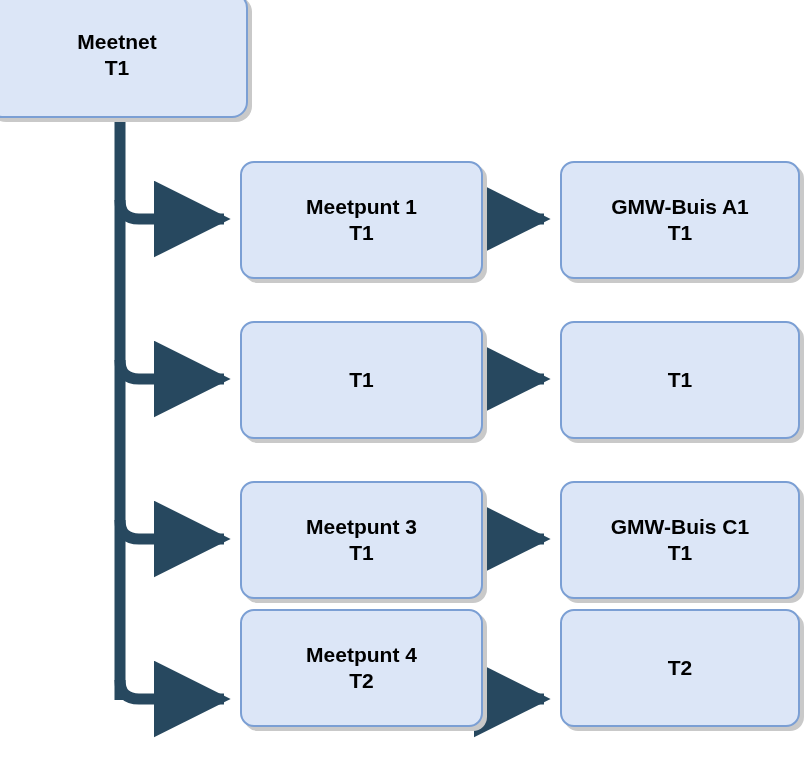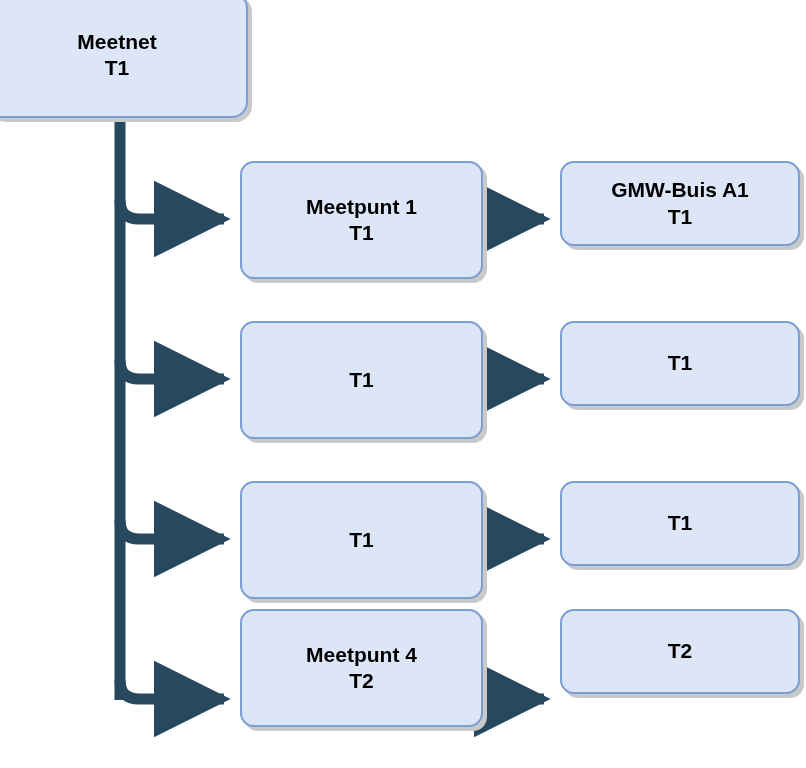--- a/index.html
+++ b/index.html
@@ -48,21 +48,21 @@
     text-align: right;
   }
   .node-root {
     left: -14px;
     top: -8px;
     width: 262px;
     height: 126px;
     border-radius: 16px;
   }
   .col-mid { left: 240px; width: 243px; height: 118px; }
-  .col-right { left: 560px; width: 240px; height: 85px; }
+  .col-right { left: 560px; width: 240px; height: 118px; }
   .row1 { top: 161px; }
   .row2 { top: 321px; }
   .row3 { top: 481px; }
   .row4 { top: 609px; }
 </style>
 </head>
 <body>
 
 <div id="canvas">
 
@@ -101,23 +101,25 @@
   </div>
 
   <div class="node col-mid row2">
     <span class="line2">T1</span>
   </div>
   <div class="node col-right row2">
     <span class="line2">T1</span>
   </div>
 
   <div class="node col-mid row3">
+    <span class="line1">Meetpunt 3</span>
     <span class="line2">T1</span>
   </div>
   <div class="node col-right row3">
+    <span class="line1">GMW-Buis C1</span>
     <span class="line2">T1</span>
   </div>
 
   <div class="node col-mid row4">
     <span class="line1">Meetpunt 4</span>
     <span class="line2">T2</span>
   </div>
   <div class="node col-right row4">
     <span class="line2">T2</span>
   </div>

